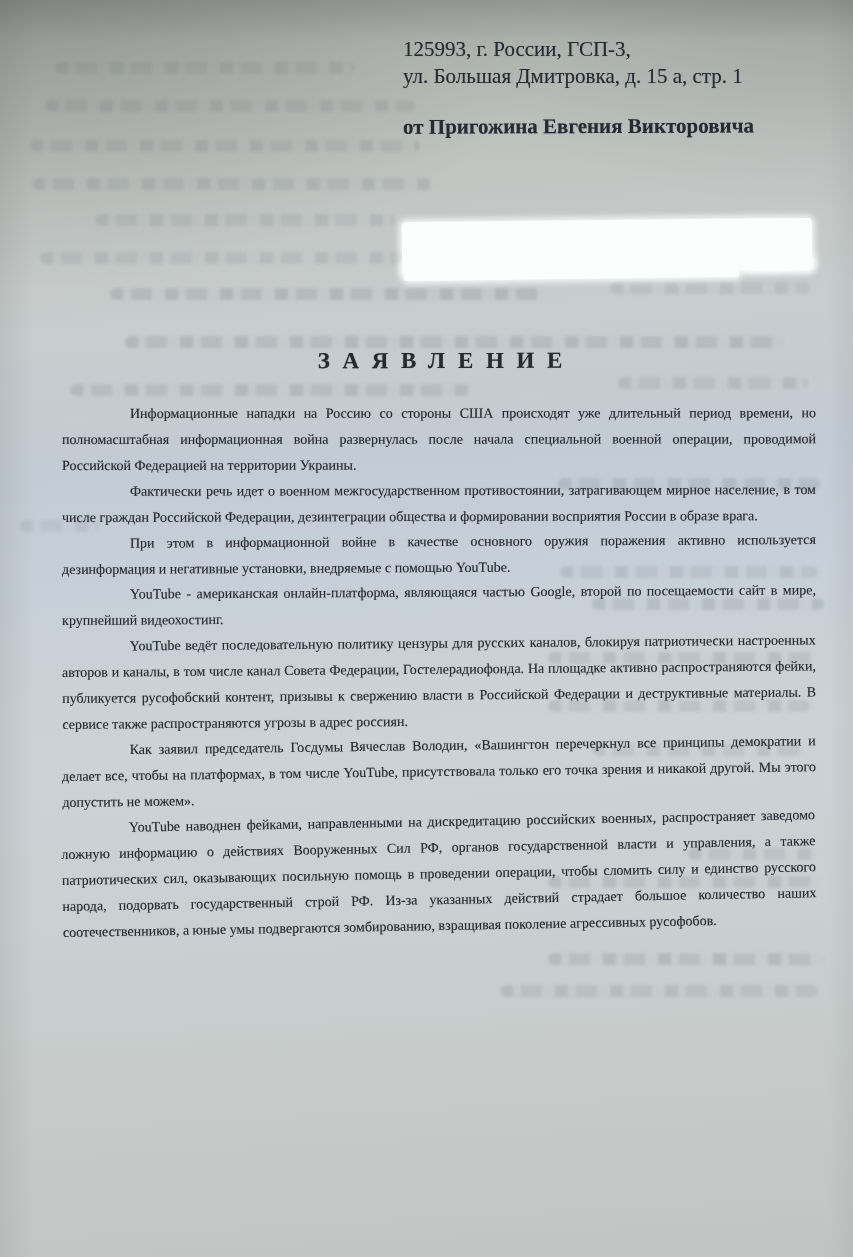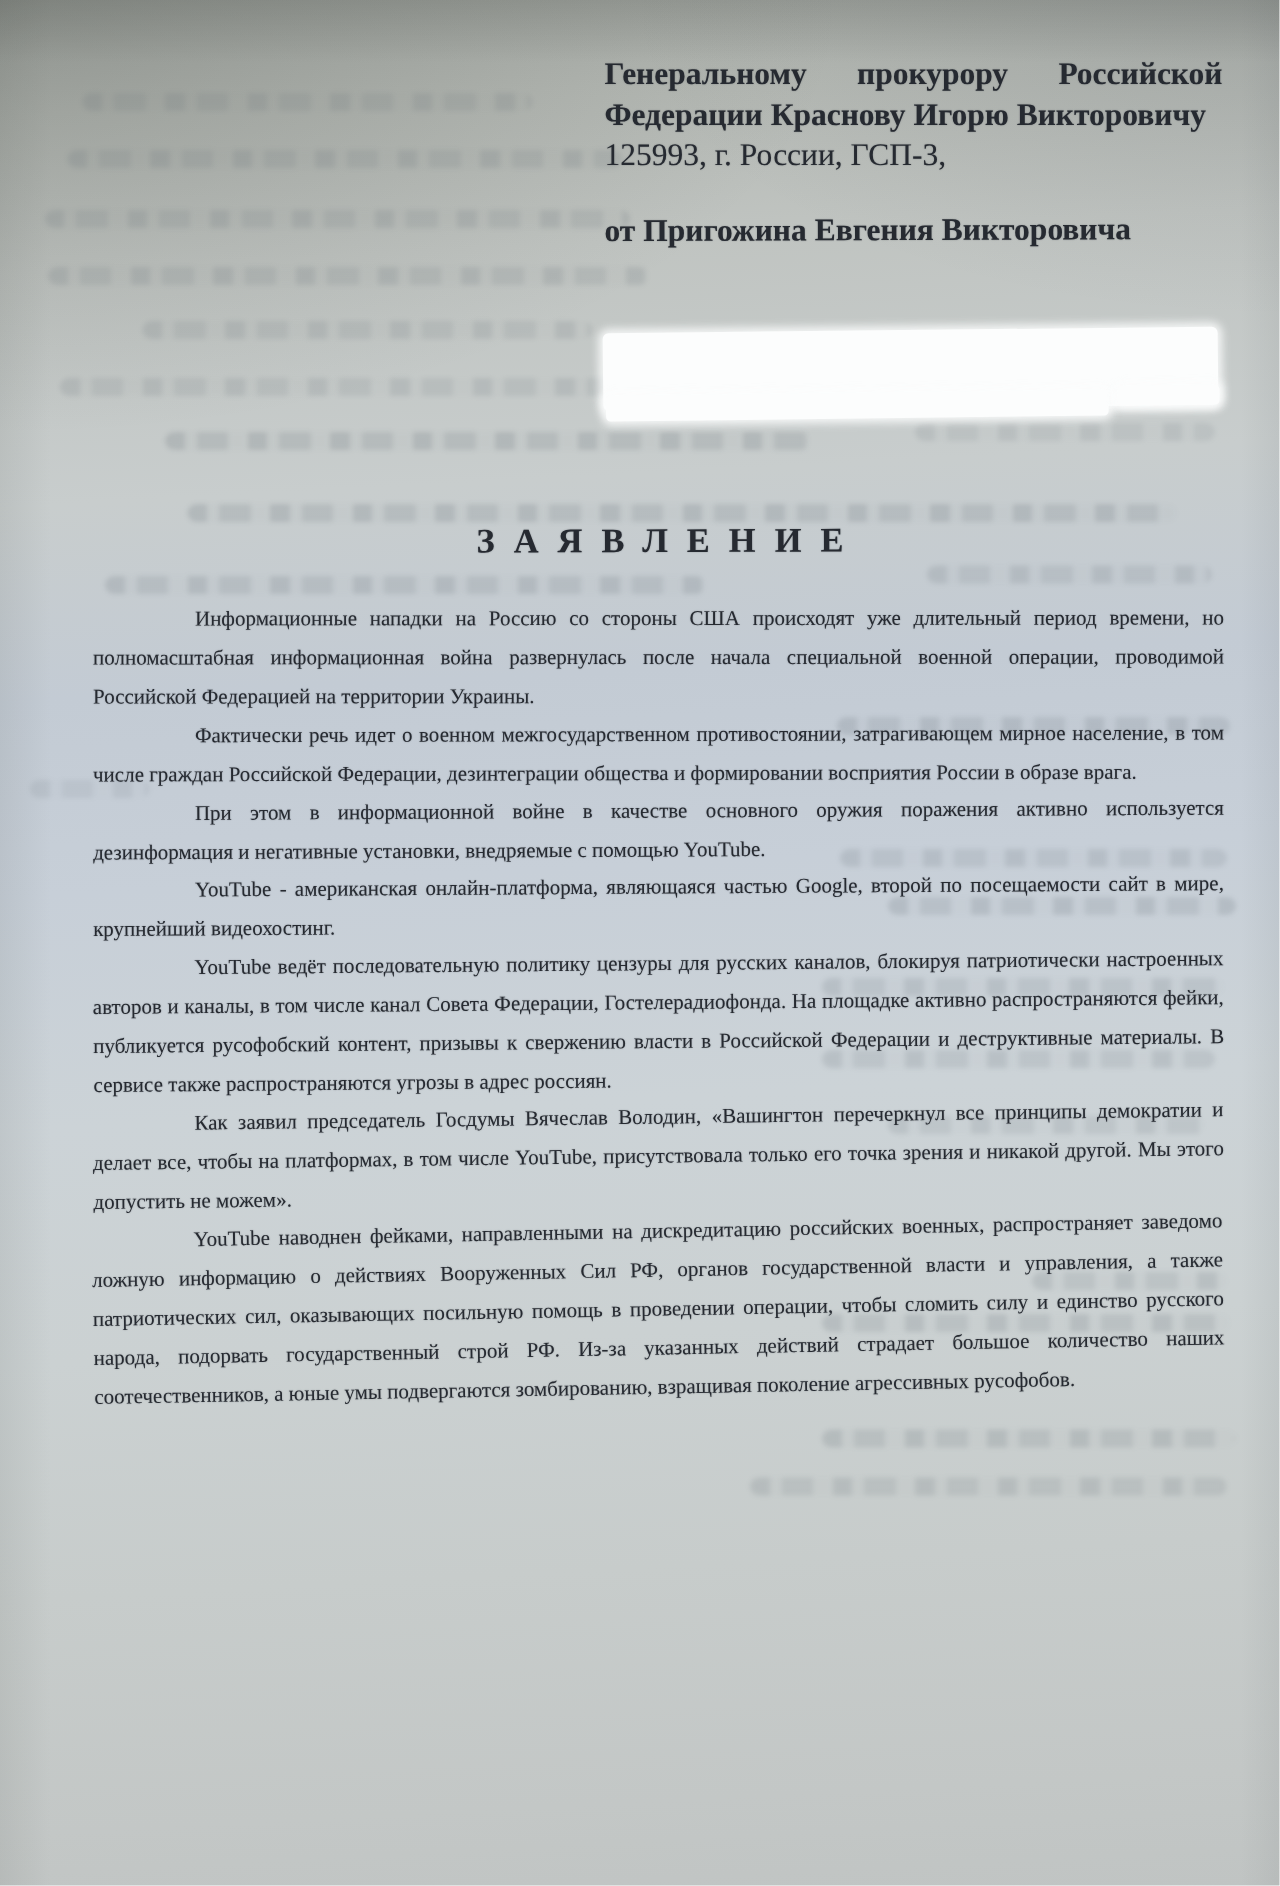--- a/index.html
+++ b/index.html
@@ -96,22 +96,22 @@
     <div class="bleed" style="left: 548px; top: 652px; width: 268px; opacity: 0.5;"></div>
     <div class="bleed" style="left: 548px; top: 700px; width: 262px; opacity: 0.5;"></div>
     <div class="bleed" style="left: 592px; top: 744px; width: 212px; opacity: 0.45;"></div>
     <div class="bleed" style="left: 688px; top: 848px; width: 130px; opacity: 0.5;"></div>
     <div class="bleed" style="left: 548px; top: 876px; width: 272px; opacity: 0.55;"></div>
     <div class="bleed" style="left: 548px; top: 953px; width: 276px; opacity: 0.55;"></div>
     <div class="bleed" style="left: 500px; top: 985px; width: 318px; opacity: 0.5;"></div>
   </div>
 
 <div class="recipient soft">
-  <div class="recipient-bold">Генеральному прокурору Российской Федерации Краснову Игорю Викторовичу</div>
   <div class="addr">125993, г. России, ГСП-3,</div>
+  <div class="addr">ул. Большая Дмитровка, д. 15 а, стр. 1</div>
   <div class="sender">от Пригожина Евгения Викторовича</div>
 </div>
 
 <div class="redaction red-1"></div>
 <div class="redaction red-2"></div>
 <div class="redaction red-3"></div>
 
 <div class="title soft">ЗАЯВЛЕНИЕ</div>
 
 <div class="letter-body soft">

